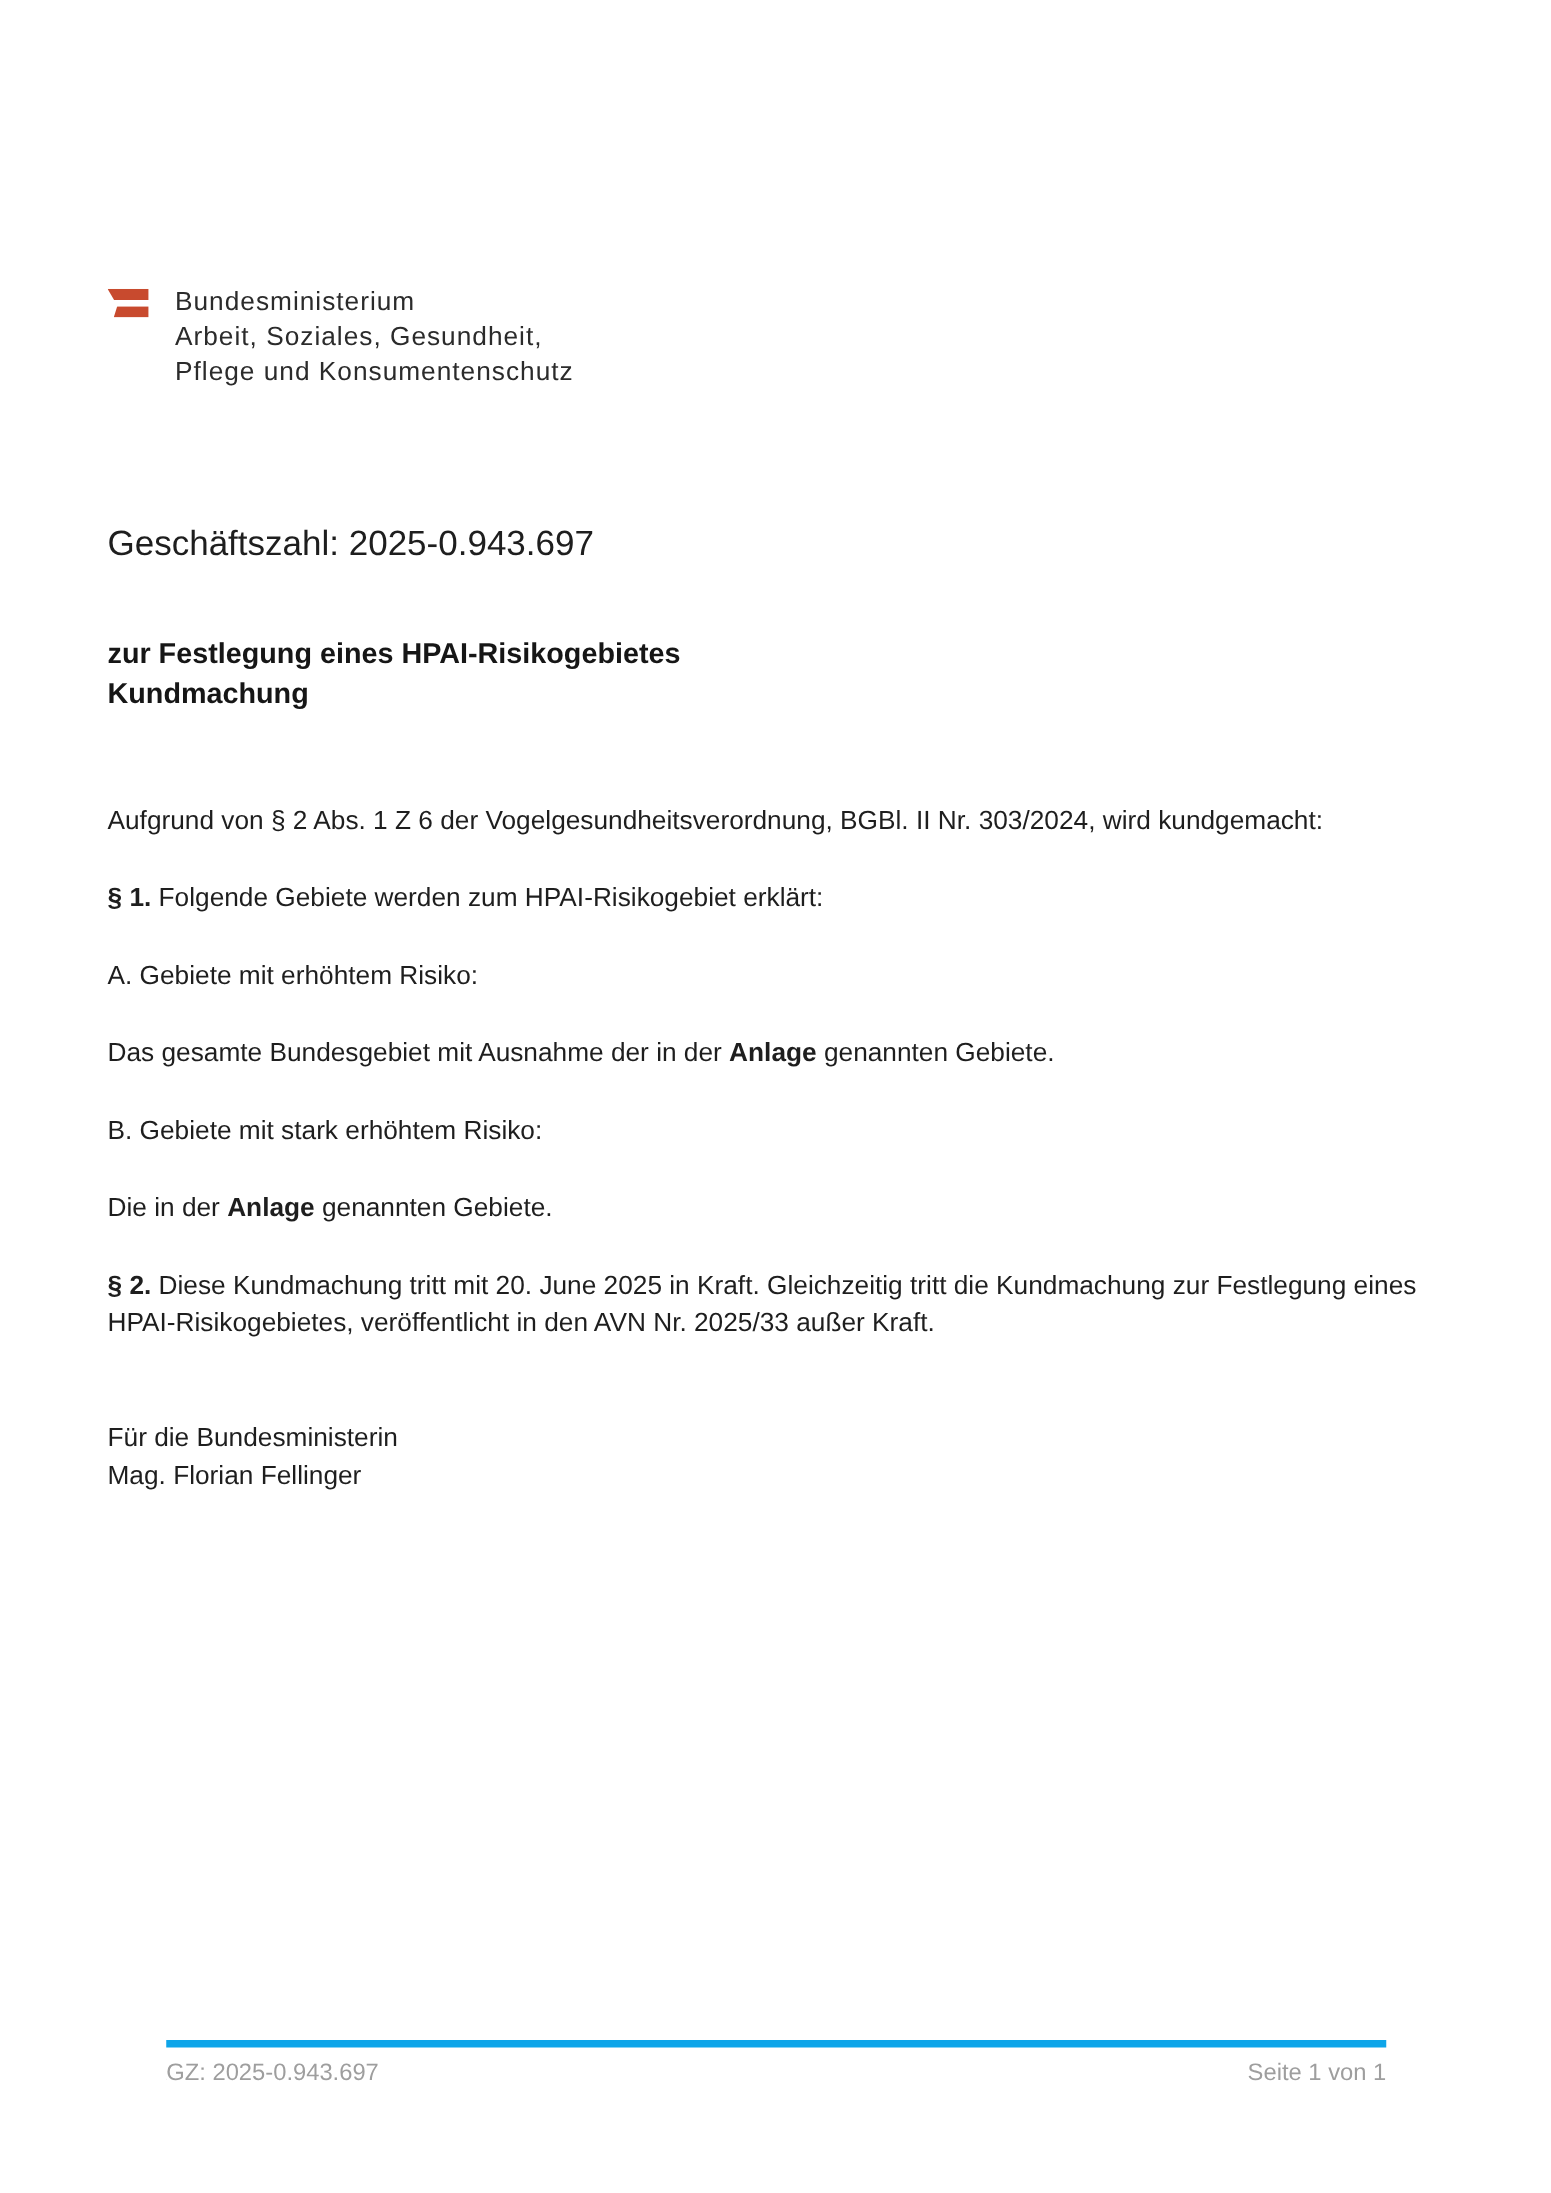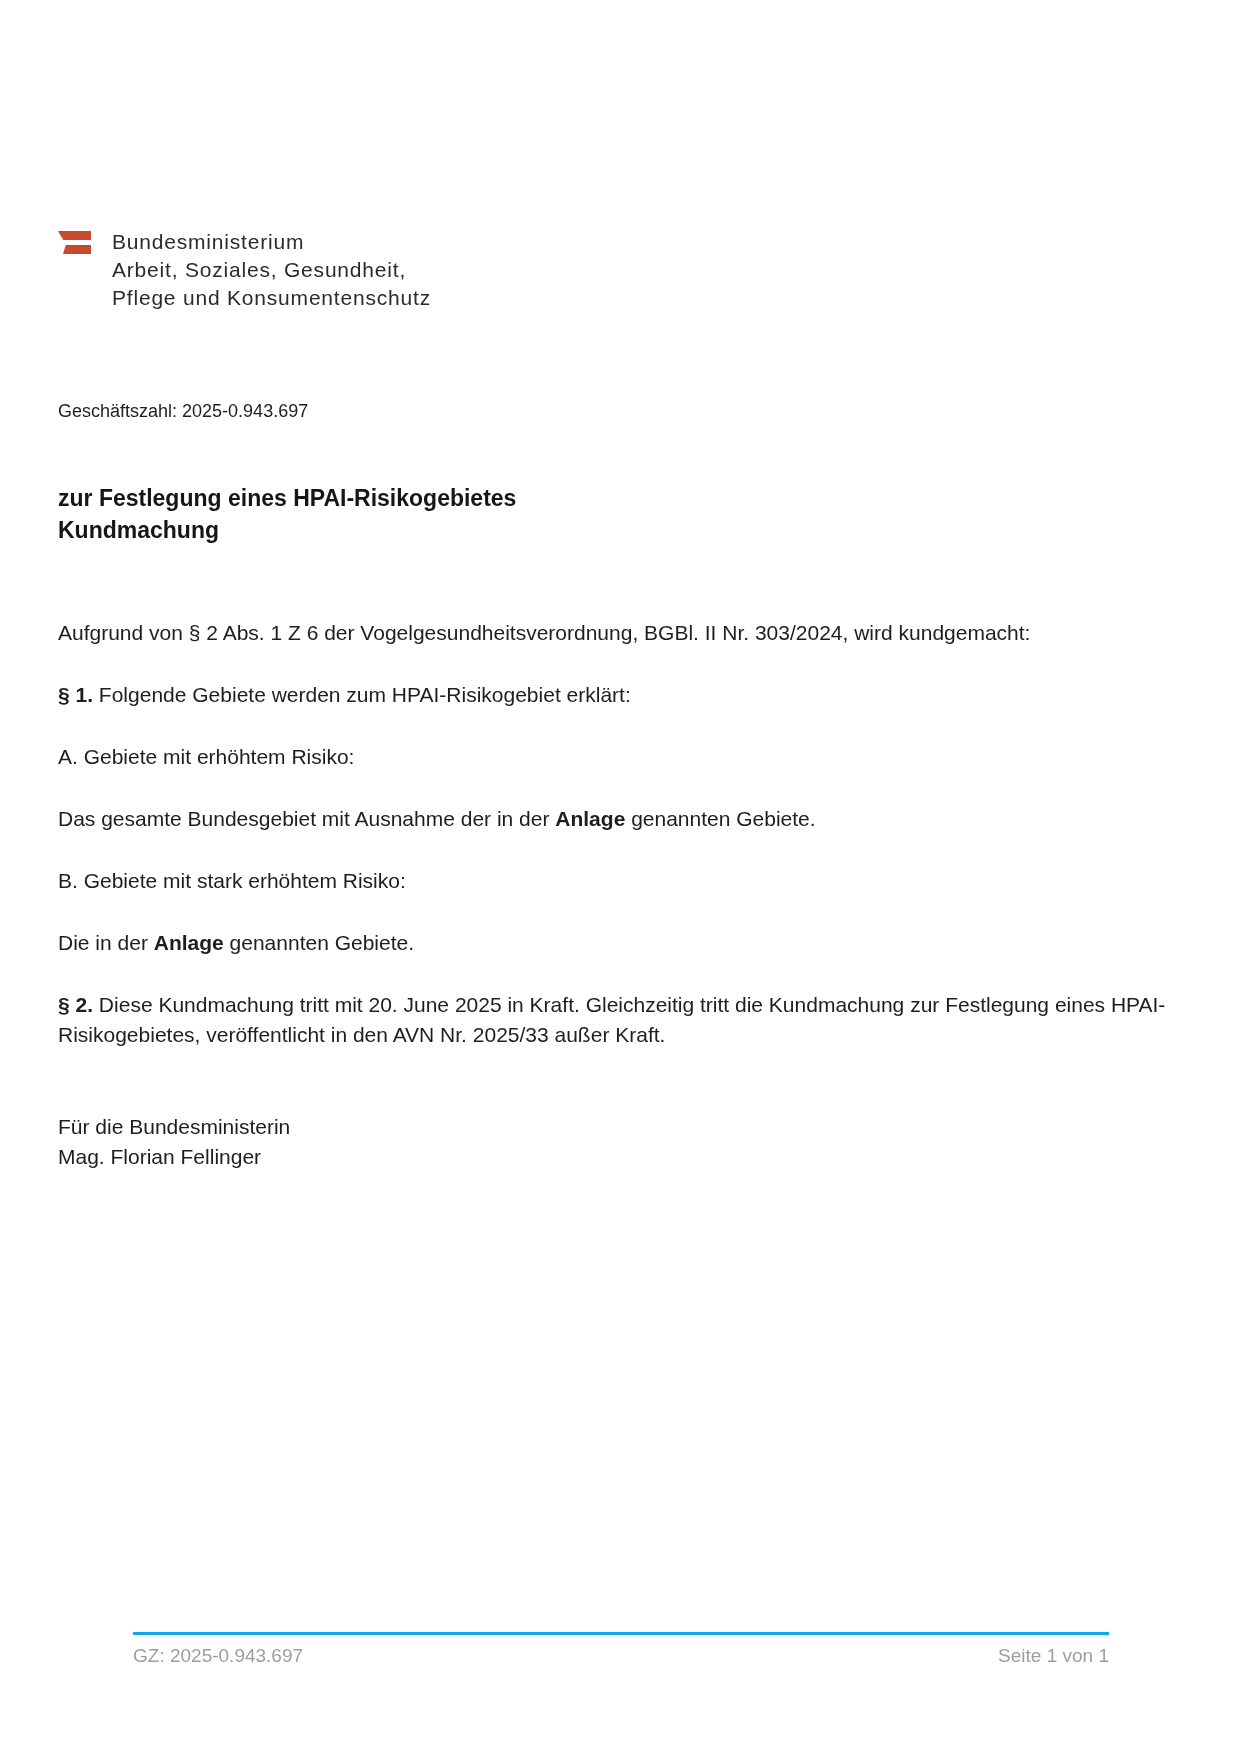--- a/index.html
+++ b/index.html
@@ -8,21 +8,21 @@
   body { font-family: "Liberation Sans", sans-serif; }
   .page {
     position: relative;
     width: 1241px;
     height: 1754px;
     margin: 0 auto;
     background: #ffffff;
     color: #1e1e1e;
     overflow: hidden;
   }
-  .content { padding: 0 58px; }
+  .content { padding: 0 86px; }
 
   
   .header {
     display: flex;
     align-items: flex-start;
     margin-top: 228px;
     gap: 21px;
   }
   .logo {
     position: relative;
@@ -44,21 +44,21 @@
     clip-path: polygon(10% 0, 100% 0, 100% 100%, 0 100%);
   }
   .ministry {
     font-size: 21px;
     line-height: 28px;
     letter-spacing: 0.8px;
     color: #2b2b2b;
   }
 
   
-  .ref-line { margin-top: 84px; font-size: 18px; line-height: 30px; }
+  .ref-line { margin-top: 108px; font-size: 28px; line-height: 30px; }
   .doc-title {
     margin-top: 56px;
     font-size: 23px;
     line-height: 32px;
     font-weight: bold;
     color: #161616;
   }
   .para { margin-top: 32px; font-size: 21px; line-height: 30px; }
   .para.first { margin-top: 72px; }
   .underlined {
@@ -67,21 +67,21 @@
   }
   .b { font-weight: bold; }
   .sig-block { margin-top: 62px; font-size: 21px; line-height: 30px; }
 
   
   .footer {
     position: absolute;
     left: 133px;
     right: 132px;
     top: 1632px;
-    border-top: 3px solid #0ea5e9;
+    border-top: 6px solid #0ea5e9;
     padding-top: 10px;
     display: flex;
     justify-content: space-between;
     align-items: baseline;
     font-size: 19px;
     color: #9e9e9e;
   }
   .footer .mid { position: absolute; left: 0; right: 0; text-align: left; }
   .footer .left, .footer .right { position: relative; z-index: 1; background: #fff; }
 </style>

